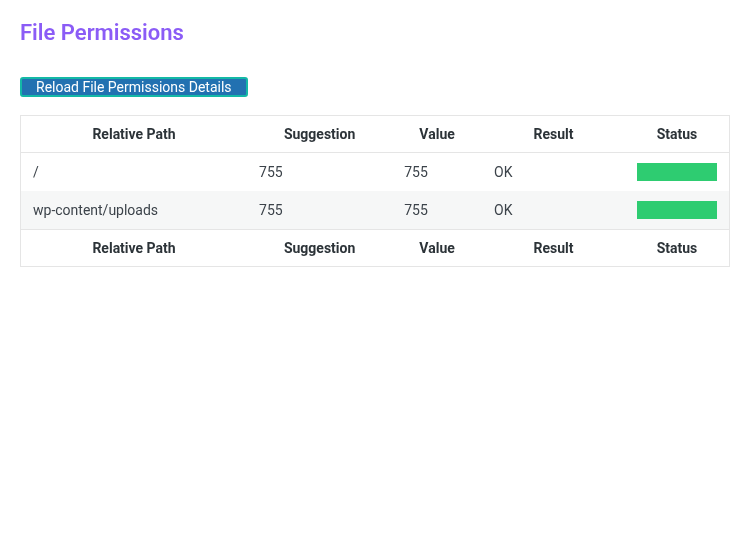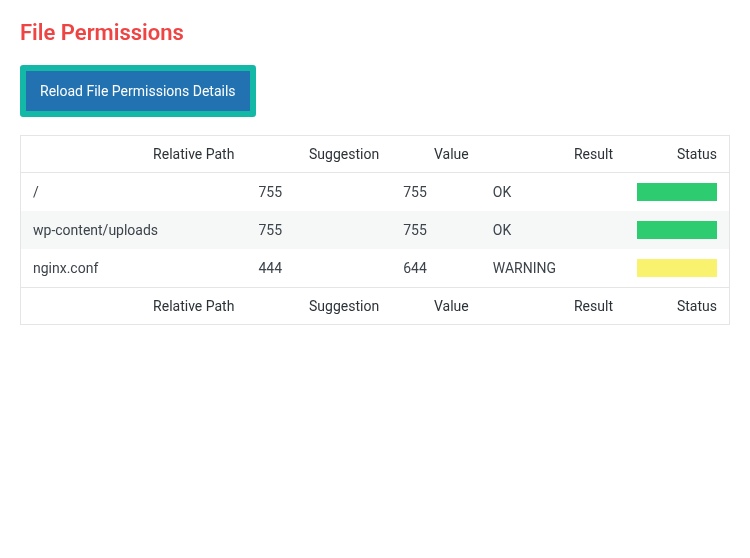--- a/index.html
+++ b/index.html
@@ -11,44 +11,44 @@
       font-family: -apple-system, BlinkMacSystemFont, "Segoe UI", Roboto, "Helvetica Neue", Arial, sans-serif;
       font-size: 14px;
       color: #333;
       background: #fff;
       padding: 20px;
       width: 750px;
     }
     .page-title {
       font-size: 22px;
       font-weight: 600;
-      color: #ef4444;
-      margin-bottom: 20px;
+      color: #8b5cf6;
+      margin-bottom: 32px;
     }
     .reload-button {
       display: inline-block;
       background-color: #2271b1;
       color: #fff;
-      border: 6px solid #14b8a6;
+      border: 2px solid #14b8a6;
       border-radius: 3px;
-      padding: 12px 14px;
+      padding: 0 14px;
       font-size: 14px;
       cursor: pointer;
       font-family: inherit;
       margin-bottom: 18px;
     }
     .permissions-table {
       width: 100%;
       border-collapse: collapse;
       border: 1px solid #e5e5e5;
     }
     .permissions-table thead th,
     .permissions-table tfoot th {
-      text-align: right;
-      font-weight: 400;
+      text-align: center;
+      font-weight: 700;
       color: #2c3338;
       padding: 10px 12px;
       font-size: 14px;
       background: #fff;
     }
     .permissions-table thead {
       border-bottom: 1px solid #e5e5e5;
     }
     .permissions-table tfoot {
       border-top: 1px solid #e5e5e5;
@@ -113,29 +113,20 @@
     </tr>
     <tr>
       <td>wp-content/uploads</td>
       <td>755</td>
       <td>755</td>
       <td>OK</td>
       <td>
           <span class="status-bar status-ok"></span>
         </td>
     </tr>
-    <tr>
-      <td>nginx.conf</td>
-      <td>444</td>
-      <td>644</td>
-      <td>WARNING</td>
-      <td>
-          <span class="status-bar status-warning"></span>
-        </td>
-    </tr>
   </tbody>
   <tfoot>
     <tr>
       <th class="col-path">Relative Path</th>
       <th class="col-suggestion">Suggestion</th>
       <th class="col-value">Value</th>
       <th class="col-result">Result</th>
       <th class="col-status">Status</th>
     </tr>
   </tfoot>

